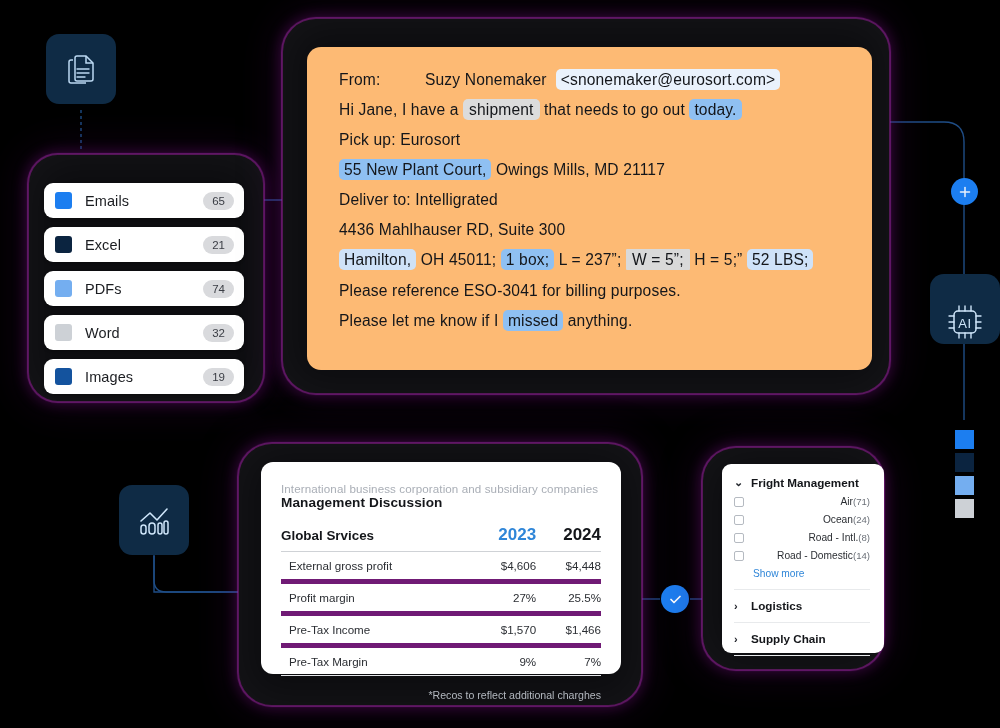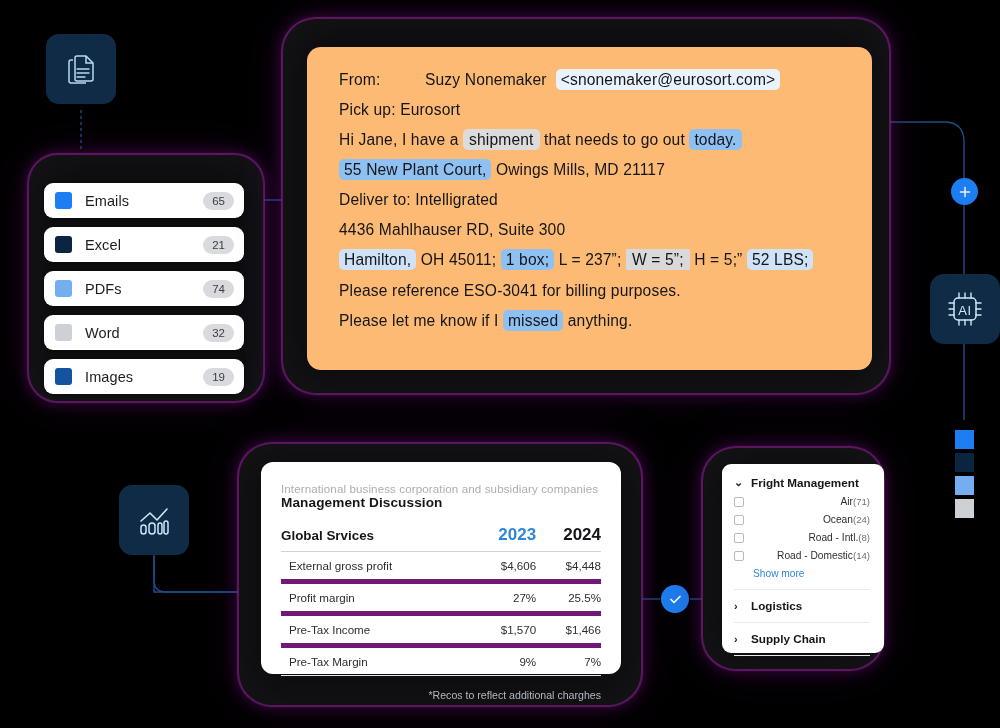--- a/index.html
+++ b/index.html
@@ -124,21 +124,21 @@
 
   
   .tile {
     position: absolute;
     background: #0f2b45;
     border-radius: 13px;
     display: flex; align-items: center; justify-content: center;
   }
   #docTile { left: 46px; top: 34px; width: 70px; height: 70px; }
   #chartTile { left: 119px; top: 485px; width: 70px; height: 70px; }
-  #aiTile { left: 930px; top: 274px; width: 70px; height: 70px; border-radius: 14px; }
+  #aiTile { left: 930px; top: 274px; width: 70px; height: 70px; border-radius: 14px; align-items: flex-end; }
 
   
   .node {
     position: absolute; border-radius: 50%;
     background: #1c7ef0;
     display: flex; align-items: center; justify-content: center;
   }
   #plusNode { left: 951px; top: 178px; width: 27px; height: 27px; }
   #checkNode { left: 661px; top: 585px; width: 28px; height: 28px; }
 
@@ -213,28 +213,28 @@
 
   <div id="emailFrame" class="frame"></div>
   <div id="emailCard">
     <div id="emailBody">
 
       <div class="eline">
         <span class="lbl">From:</span><span>Suzy Nonemaker</span>&nbsp;&nbsp;<span class="hl-blue-l">&lt;snonemaker@eurosort.com&gt;</span>
       </div>
 
       <div class="eline">
-        <span>Pick up: Eurosort</span>
-      </div>
-
-      <div class="eline">
         <span>Hi Jane, I have a</span>
         <span class="hl-grey">shipment</span>
         <span>that needs to go out</span>
         <span class="hl-blue">today.</span>
+      </div>
+
+      <div class="eline">
+        <span>Pick up: Eurosort</span>
       </div>
 
       <div class="eline">
         <span class="hl-blue">55 New Plant Court,</span>
         <span>Owings Mills, MD 21117</span>
       </div>
 
       <div class="eline">
         <span>Deliver to: Intelligrated</span>
       </div>

